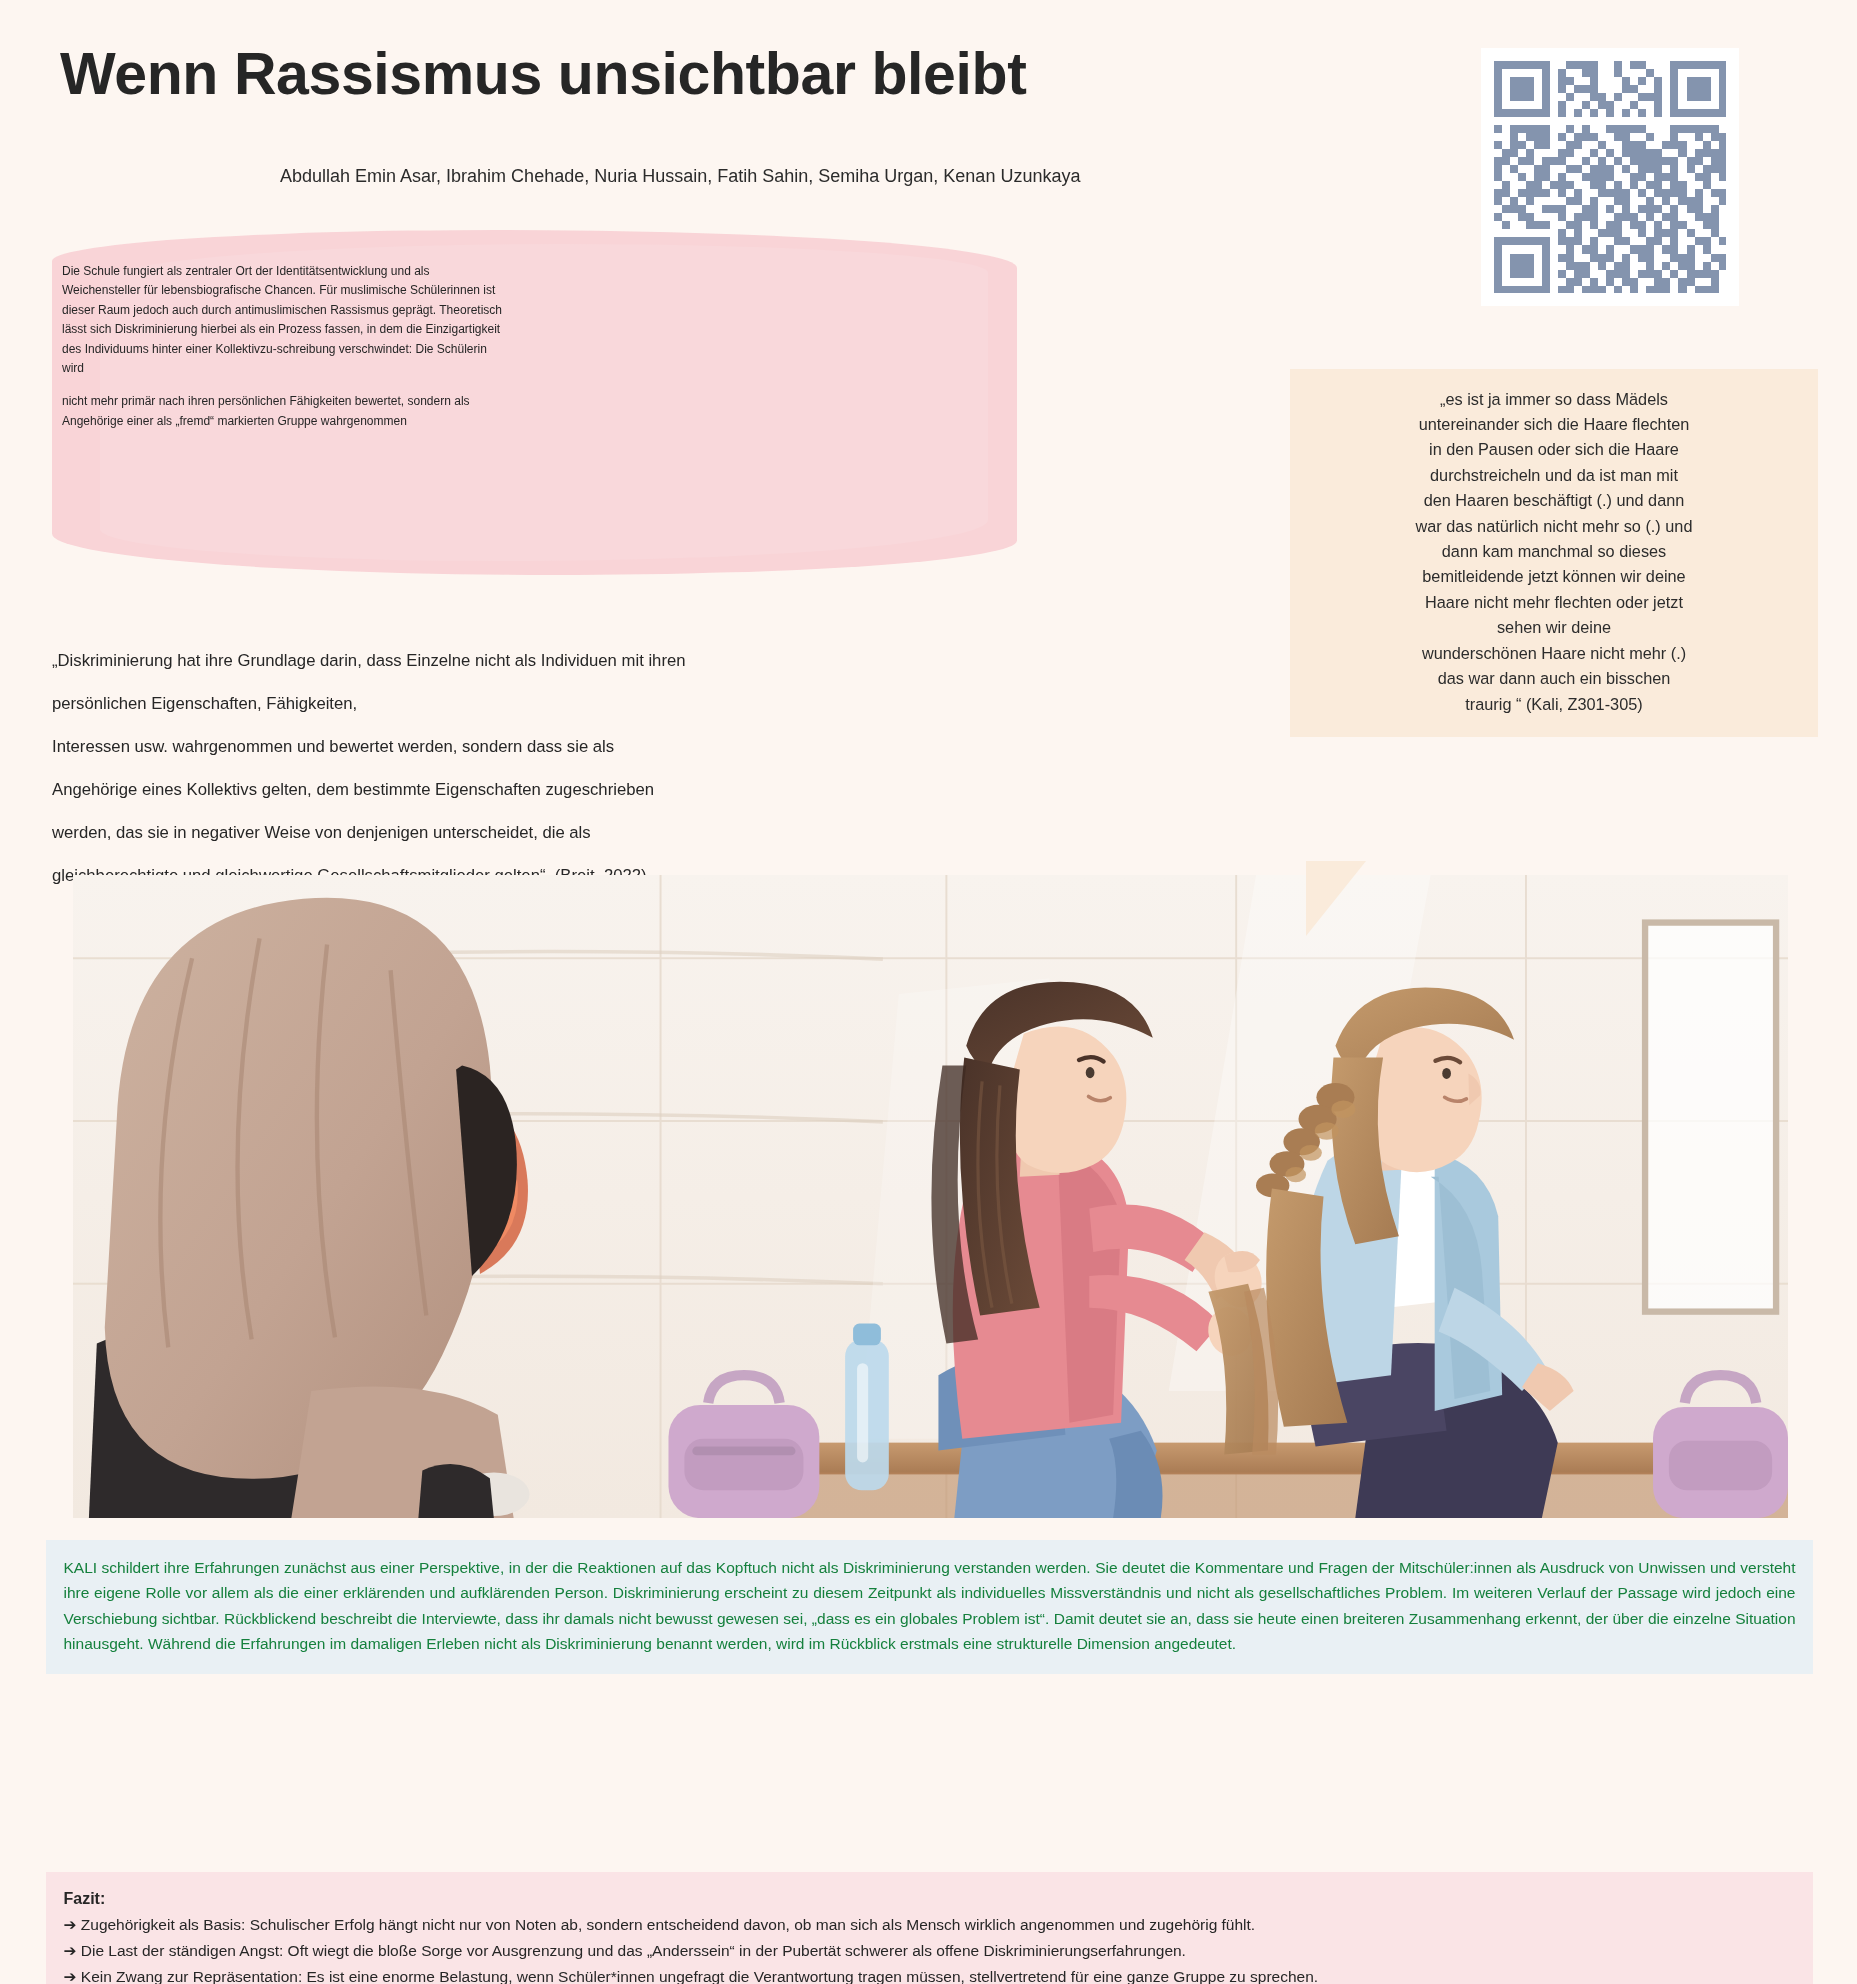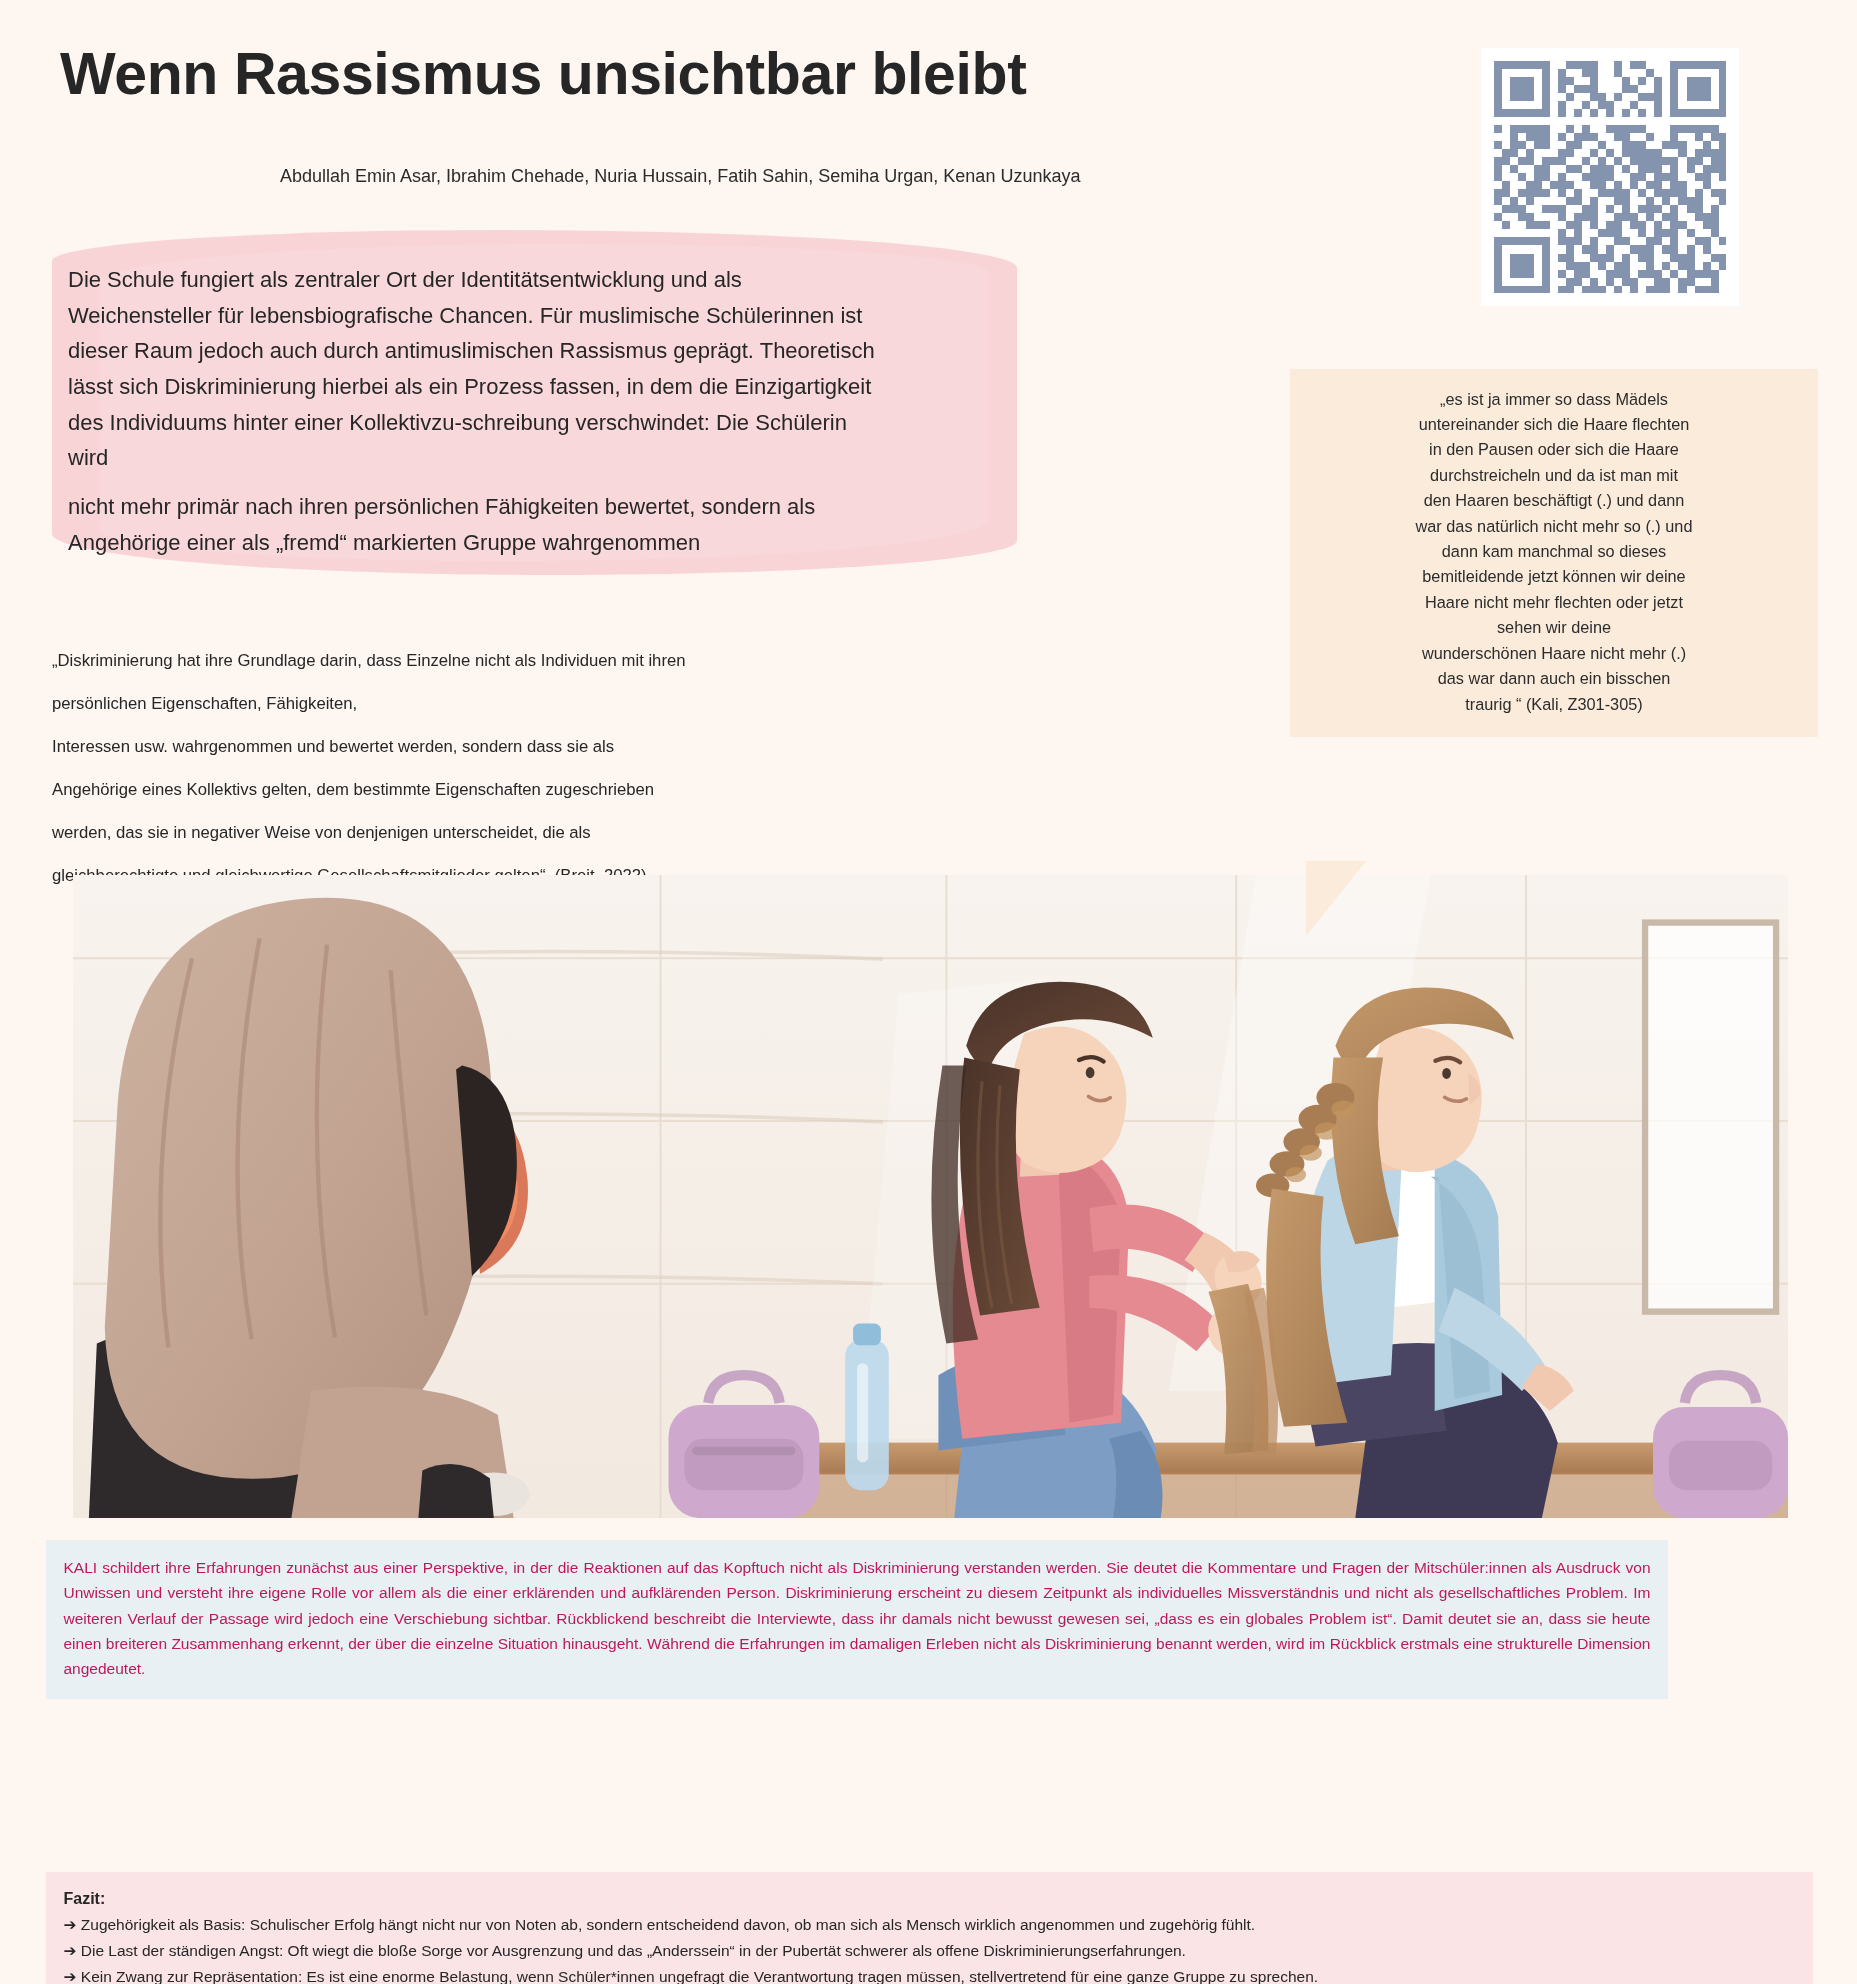--- a/index.html
+++ b/index.html
@@ -47,22 +47,22 @@
     z-index: 0;
   }
   .brush:after {
     content:""; position:absolute; left:5%; top:4%;
     width:92%; height:92%;
     background:#f9d7da;
     border-radius: 52% 48% 55% 45% / 12% 9% 13% 10%;
   }
   #intro-text {
     position:relative; z-index:2;
-    padding: 24px 0 0 16px;
-    font-size: 22px; line-height: 1.62;
+    padding: 24px 0 0 10px;
+    font-size: 12px; line-height: 1.62;
     color:#262626; width: 961px;
   }
   #intro-text p { margin:0 0 0 0; }
   #intro-text .spacer { display:block; height: 13.5px; }
 
   #breit-quote {
     position:absolute; left:52px; top:631px; width:1096px;
     font-size: 16.7px; line-height: 1.58; color:#262626;
   }
 
@@ -88,23 +88,23 @@
     position:absolute; left:73px; top:875px;
     width: 1715px; height: 643px;
     overflow:hidden;
     background: linear-gradient(180deg,#f7f2ec 0%, #f4ece4 100%);
   }
   #illustration svg { display:block; width:100%; height:100%; }
 
   
   #analysis-box {
     position:absolute; left:46px; top:1540px;
-    width: 1622px; padding: 15px 17.5px 17.5px 17.5px;
+    width: 1767px; padding: 15px 17.5px 17.5px 17.5px;
     background:#e9f0f4;
-    font-size: 15.5px; line-height: 1.63; color:#be185d;
+    font-size: 15.5px; line-height: 1.63; color:#15803d;
     text-align: justify;
   }
 
   
   #fazit-box {
     position:absolute; left:46px; top:1872px;
     width: 1767px; padding: 13.5px 17.5px 16px 17.5px;
     background:#fae4e6;
     font-size: 15.5px; line-height: 1.58; color:#262626;
   }

